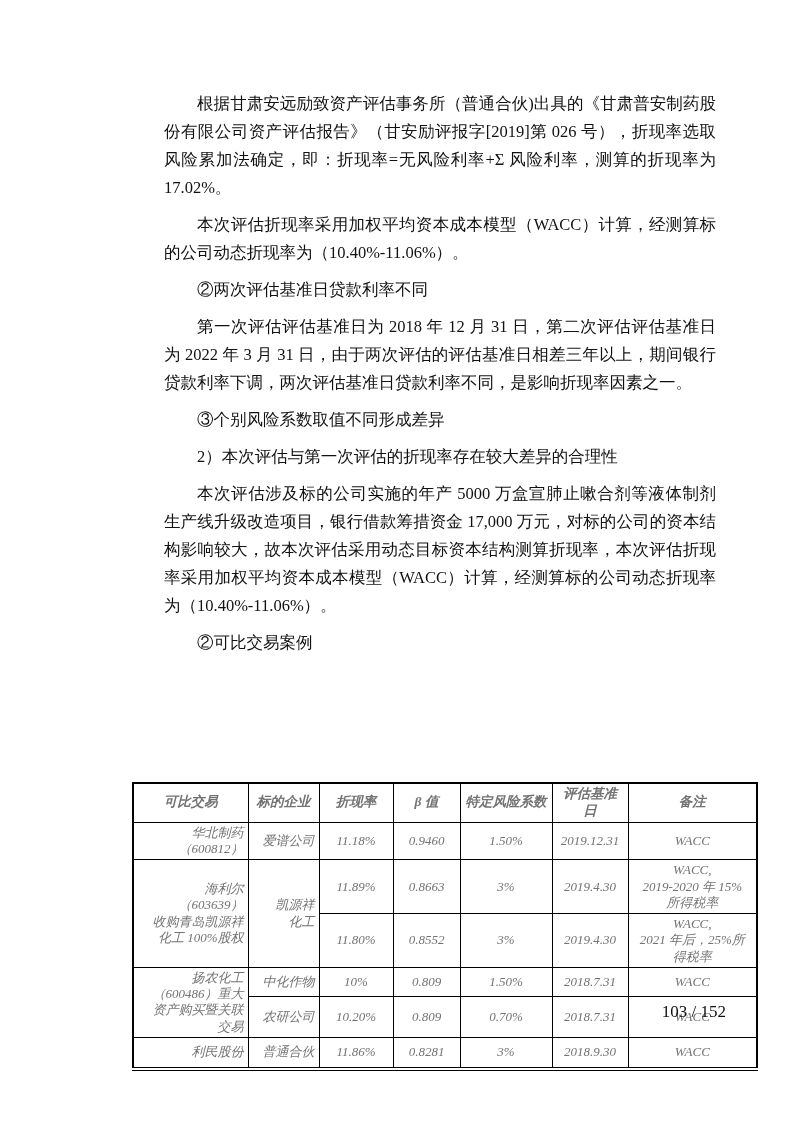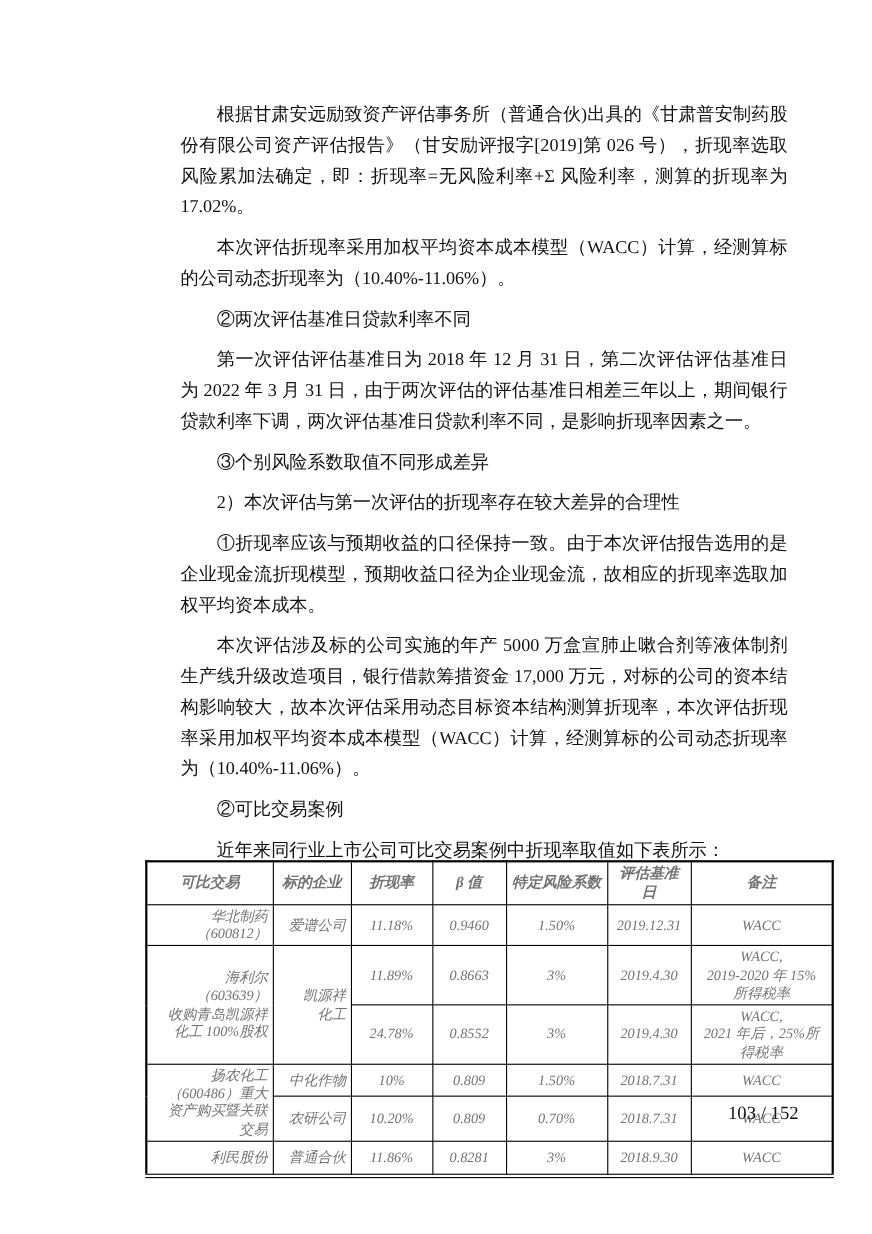--- a/index.html
+++ b/index.html
@@ -88,24 +88,22 @@
 
 <div class="page">
 
   <div class="content">
     <p class="para">根据甘肃安远励致资产评估事务所（普通合伙)出具的《甘肃普安制药股份有限公司资产评估报告》（甘安励评报字[2019]第 026 号），折现率选取风险累加法确定，即：折现率=无风险利率+Σ 风险利率，测算的折现率为 17.02%。</p>
     <p class="para">本次评估折现率采用加权平均资本成本模型（WACC）计算，经测算标的公司动态折现率为（10.40%-11.06%）。</p>
     <p class="para">②两次评估基准日贷款利率不同</p>
     <p class="para">第一次评估评估基准日为 2018 年 12 月 31 日，第二次评估评估基准日为 2022 年 3 月 31 日，由于两次评估的评估基准日相差三年以上，期间银行贷款利率下调，两次评估基准日贷款利率不同，是影响折现率因素之一。</p>
     <p class="para">③个别风险系数取值不同形成差异</p>
     <p class="para">2）本次评估与第一次评估的折现率存在较大差异的合理性</p>
-    <p class="para">①折现率应该与预期收益的口径保持一致。由于本次评估报告选用的是企业现金流折现模型，预期收益口径为企业现金流，故相应的折现率选取加权平均资本成本。</p>
     <p class="para">本次评估涉及标的公司实施的年产 5000 万盒宣肺止嗽合剂等液体制剂生产线升级改造项目，银行借款筹措资金 17,000 万元，对标的公司的资本结构影响较大，故本次评估采用动态目标资本结构测算折现率，本次评估折现率采用加权平均资本成本模型（WACC）计算，经测算标的公司动态折现率为（10.40%-11.06%）。</p>
     <p class="para">②可比交易案例</p>
-    <p class="para">近年来同行业上市公司可比交易案例中折现率取值如下表所示：</p>
   </div>
 
   <table class="comp-table">
     <colgroup>
       <col style="width:115px">
       <col style="width:71px">
       <col style="width:74px">
       <col style="width:67px">
       <col style="width:92px">
       <col style="width:76px">
@@ -141,21 +139,21 @@
 化工</td>
         <td>11.89%</td>
         <td>0.8663</td>
         <td>3%</td>
         <td>2019.4.30</td>
         <td>WACC,
 2019-2020 年 15%
 所得税率</td>
       </tr>
       <tr class="h-r2b">
-        <td>24.78%</td>
+        <td>11.80%</td>
         <td>0.8552</td>
         <td>3%</td>
         <td>2019.4.30</td>
         <td>WACC,
 2021 年后，25%所
 得税率</td>
       </tr>
       <tr class="h-r3a">
         <td class="l" rowspan="2">扬农化工
 （600486）重大

